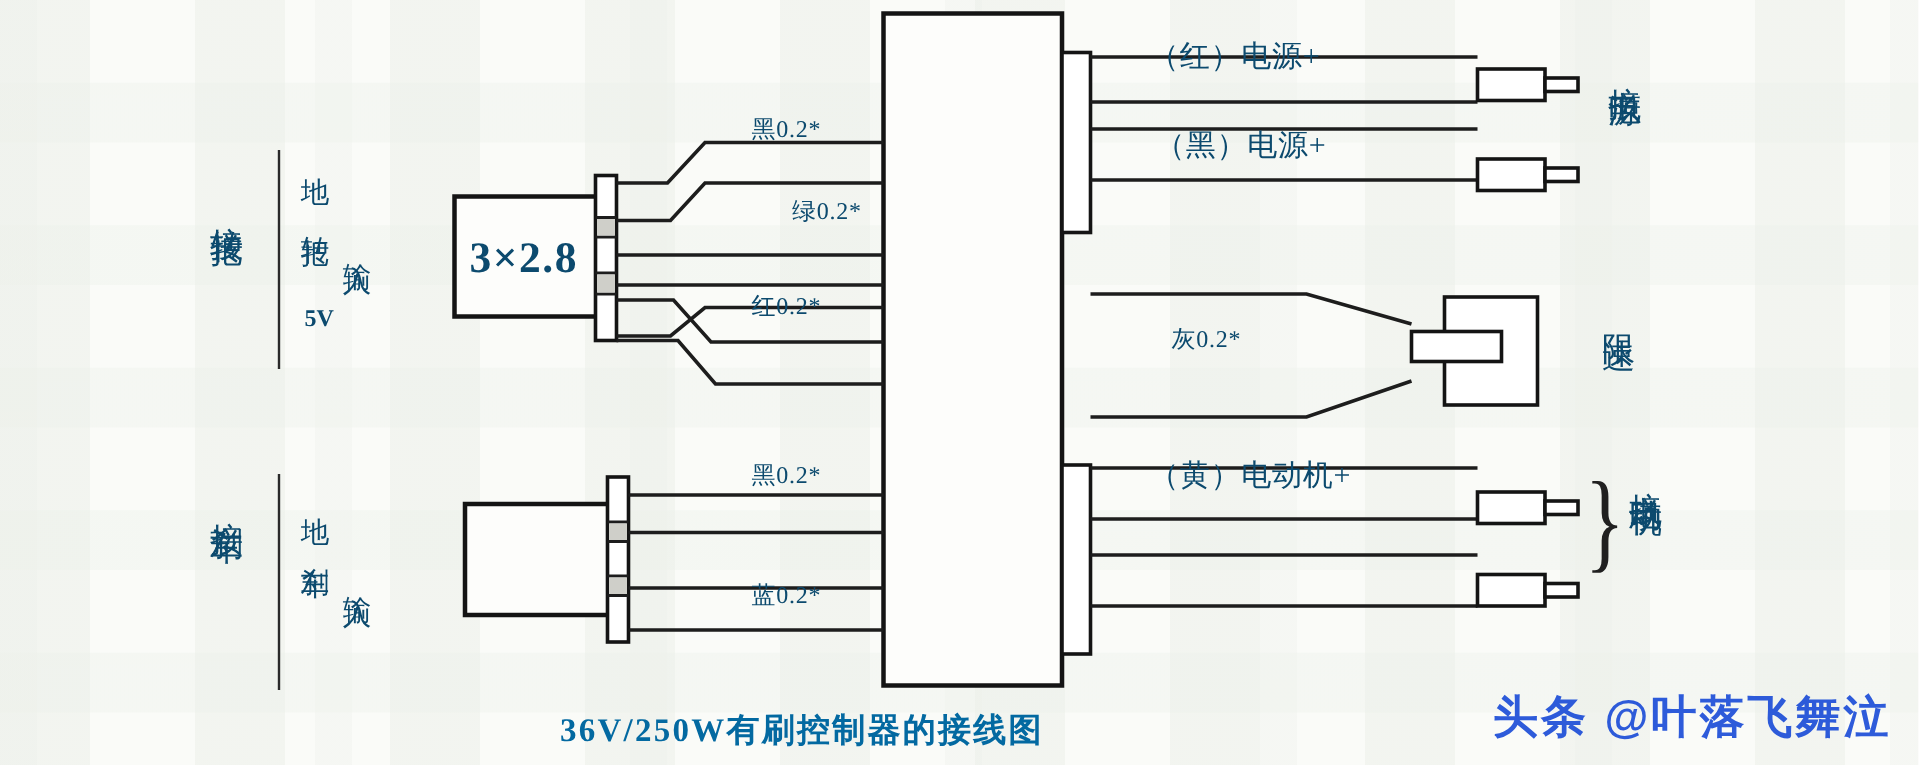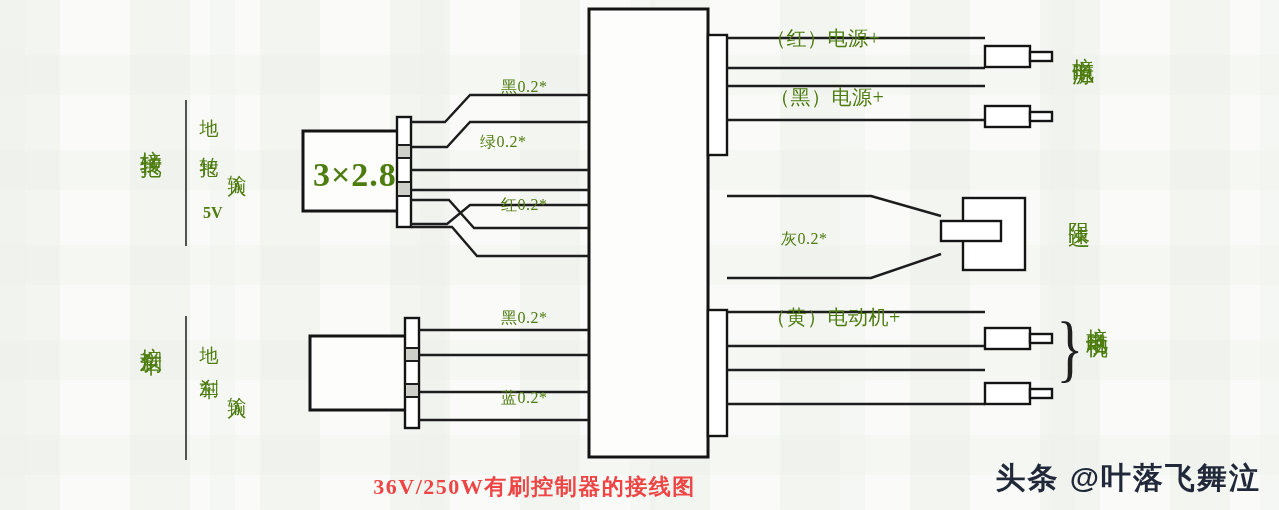--- a/index.html
+++ b/index.html
@@ -31,21 +31,21 @@
   #diagram-svg {
     position: absolute;
     left: 0; top: 0;
     width: 1279px;
     height: 510px;
   }
   .lbl {
     position: absolute;
     white-space: nowrap;
     line-height: 1;
-    color: #4d7c0f;
+    color: #0c4a6e;
   }
   
   .wire-label {
     font-size: 16px;
     letter-spacing: .5px;
   }
   .term-label {
     font-size: 20px;
     letter-spacing: .5px;
   }
@@ -58,43 +58,43 @@
     line-height: 1;
   }
   .vert-sm {
     writing-mode: vertical-rl;
     text-orientation: upright;
     font-size: 19px;
     letter-spacing: 2px;
     line-height: 1;
   }
   .boxtext {
-    font-size: 34px;
+    font-size: 29px;
     font-weight: 700;
     letter-spacing: 1px;
   }
   #caption {
     position: absolute;
     left: 0;
     top: 472px;
     width: 1279px;
     text-align: center;
     font-size: 22px;
     font-weight: 700;
     letter-spacing: 1.5px;
-    color: #ef4444;
+    color: #0369a1;
   }
   #caption-inner { display: inline-block; margin-left: -210px; }
   #watermark {
     position: absolute;
     right: 18px;
     top: 458px;
     font-size: 30px;
     font-weight: 700;
-    color: #0f172a;
+    color: #1d4ed8;
     font-family: "Liberation Sans", sans-serif;
     letter-spacing: 2px;
     opacity: .92;
   }
   .brace {
     position: absolute;
     font-size: 74px;
     font-family: "Liberation Serif", serif;
     color: #202020;
     transform: scaleX(.75);
@@ -246,23 +246,23 @@
   <div class="lbl" style="left:203px; top:205px; font-size:16px; font-weight:700;">5V</div>
 
   <div class="lbl vert" style="left:140px; top:330px;">接刹车</div>
   <div class="lbl vert-sm" style="left:200px; top:330px;">地</div>
   <div class="lbl vert-sm" style="left:200px; top:363px;">刹车</div>
   <div class="lbl vert-sm" style="left:228px; top:382px;">输入</div>
 
   <div class="lbl boxtext" style="left:313px; top:158px;">3×2.8</div>
 
   <div class="lbl wire-label" style="left:501px; top:79px;">黑0.2*</div>
-  <div class="lbl wire-label" style="left:480px; top:134px;">绿0.2*</div>
+  <div class="lbl wire-label" style="left:528px; top:134px;">绿0.2*</div>
   <div class="lbl wire-label" style="left:501px; top:197px;">红0.2*</div>
-  <div class="lbl wire-label" style="left:781px; top:231px;">灰0.2*</div>
+  <div class="lbl wire-label" style="left:781px; top:219px;">灰0.2*</div>
   <div class="lbl wire-label" style="left:501px; top:310px;">黑0.2*</div>
   <div class="lbl wire-label" style="left:501px; top:390px;">蓝0.2*</div>
 
   <div class="lbl term-label" style="left:766px; top:28px;">（红）电源+</div>
   <div class="lbl term-label" style="left:770px; top:87px;">（黑）电源+</div>
   <div class="lbl term-label" style="left:766px; top:307px;text-align:center;">（黄）电动机+</div>
 
   <div class="lbl vert" style="left:1072px; top:40px;">接电源</div>
   <div class="lbl vert" style="left:1068px; top:205px;">限速</div>
   <div class="brace" style="left:1052px; top:306px;">}</div>

